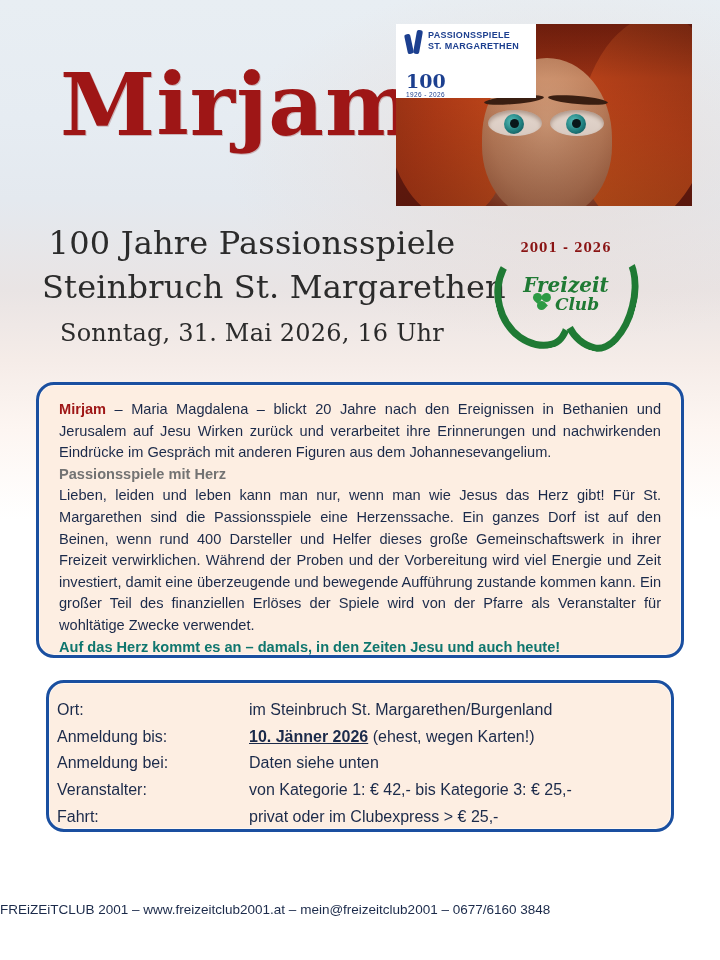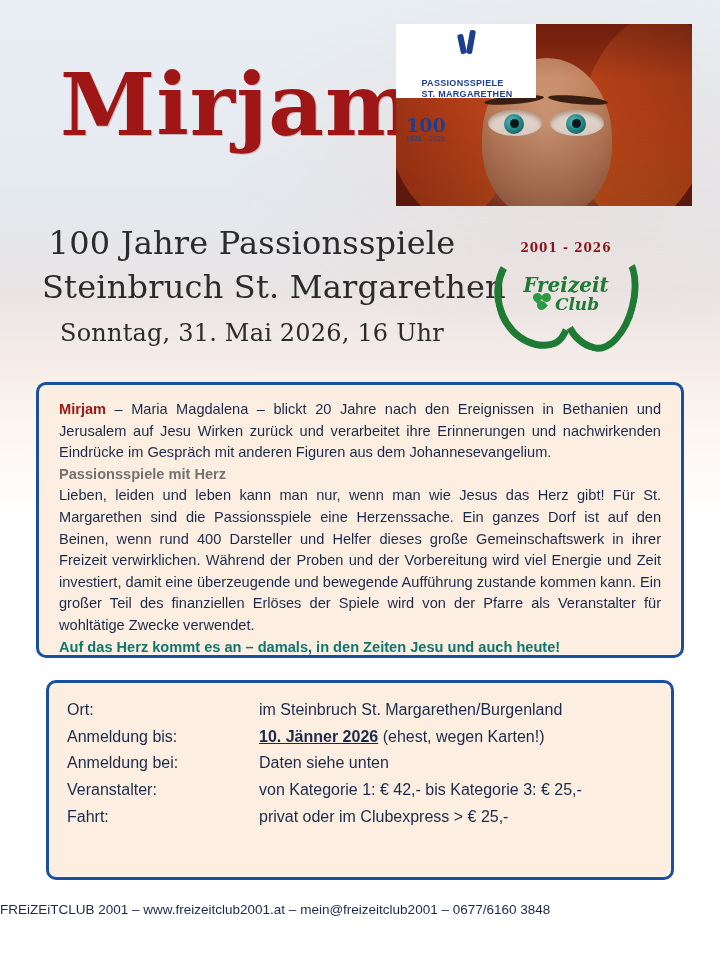--- a/index.html
+++ b/index.html
@@ -166,23 +166,22 @@
     height: 74px;
     background: #ffffff;
     display: flex;
     flex-direction: column;
     justify-content: flex-start;
     padding: 6px 6px 0 8px;
     box-sizing: border-box;
   }
   .art-logo-row {
     display: flex;
-    align-items: center;
-    gap: 22px;
-    flex-direction: column;
+    align-items: flex-start;
+    gap: 4px;
   }
   .art-logo-mark {
     width: 20px; height: 26px;
     position: relative;
     flex: none;
   }
   .art-logo-mark .m1, .art-logo-mark .m2 {
     position: absolute;
     background: #1c3f8f;
     border-radius: 2px;
@@ -290,21 +289,21 @@
   }
   .club-leaf .a { left: 0; top: 0; transform: rotate(-45deg); }
   .club-leaf .b { left: 9px; top: 0; transform: rotate(45deg); }
   .club-leaf .c { left: 4px; top: 8px; transform: rotate(-135deg); }
 
   
   .box {
     position: absolute;
     background: #fdeee2;
     border: 3px solid #1a4fa0;
-    border-radius: 10px;
+    border-radius: 18px;
     box-sizing: border-box;
     box-shadow: 0 0 0 1px rgba(255,255,255,0.5) inset;
   }
   .box-description {
     left: 36px;
     top: 382px;
     width: 648px;
     height: 276px;
     padding: 14px 20px 10px 20px;
   }
@@ -329,22 +328,22 @@
     color: #0f766e;
     font-weight: bold;
     display: block;
     margin-top: 0;
   }
 
   .box-details {
     left: 46px;
     top: 680px;
     width: 628px;
-    height: 200px;
-    padding: 14px 18px;
+    height: 152px;
+    padding: 14px 8px;
   }
   .details-table {
     width: 100%;
     border-collapse: collapse;
     font-family: "Liberation Sans", sans-serif;
     font-size: 16px;
     color: #1b2a4a;
   }
   .details-table td {
     padding: 2px 0;

